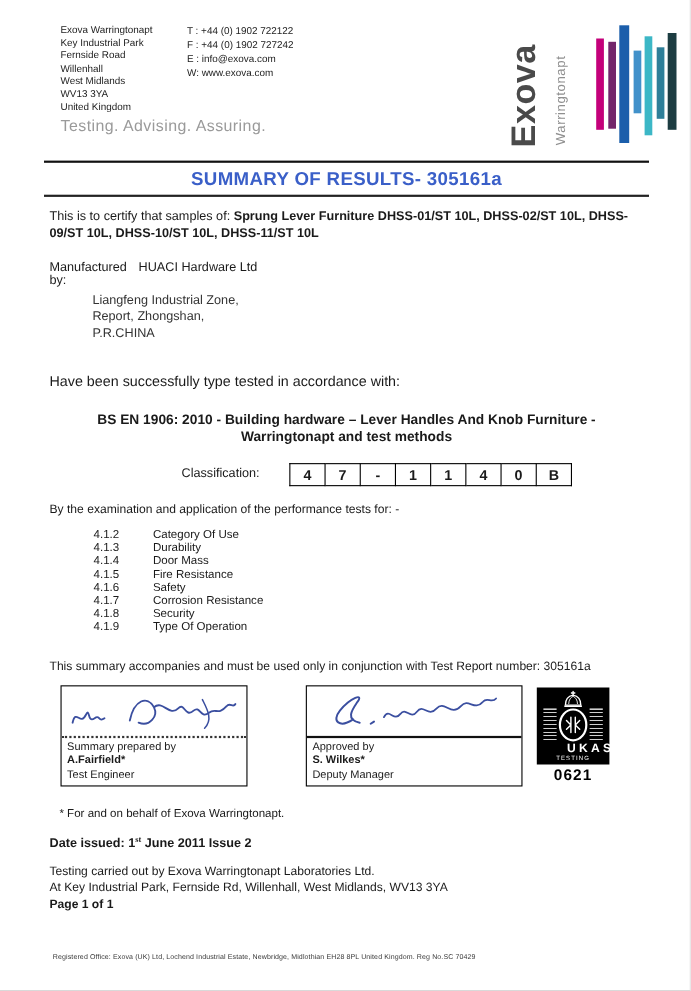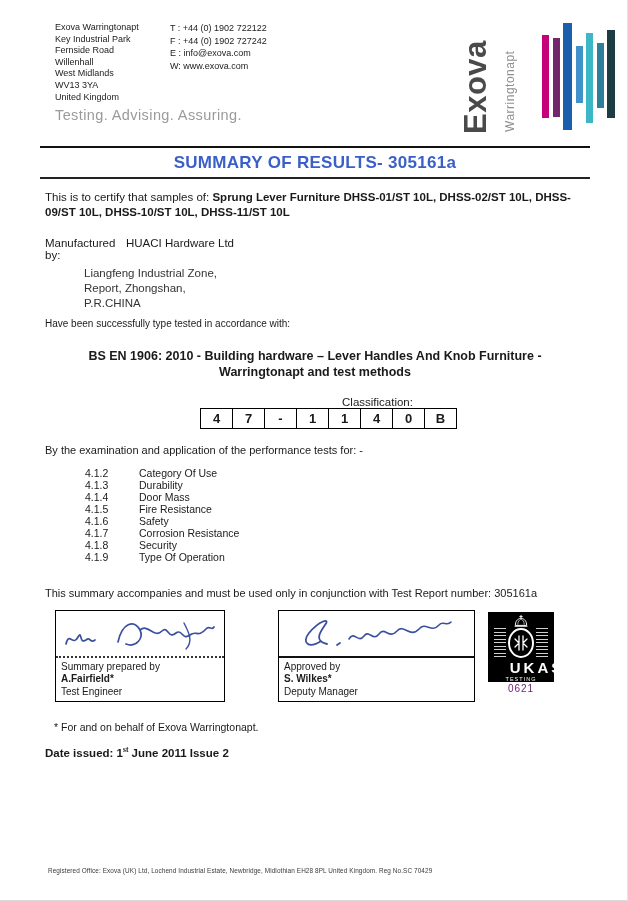--- a/index.html
+++ b/index.html
@@ -47,25 +47,25 @@
   .doc-title { text-align:center; font-weight:bold; font-size:17px; padding:5px 0 4px 0; letter-spacing:.3px; }
   .rule-bottom { border-top:2px solid #222; }
 
   .certify { margin-top:11px; font-size:11.5px; line-height:15px; padding-left:5px; }
   .certify b { font-weight:bold; }
 
   .manu-row { margin-top:17px; font-size:11.5px; padding-left:5px; display:flex; }
   .manu-label { width:81px; flex:none; }
   .manu-addr { margin-left:44px; padding-left:0; margin-top:5px; font-size:11.5px; line-height:15.2px; color:#333; }
 
-  .tested { margin-top:6px; font-size:10px; padding-left:5px; }
+  .tested { margin-top:27px; font-size:13px; padding-left:5px; }
 
   .standard { margin-top:19px; text-align:center; font-weight:bold; font-size:12.5px; line-height:16.5px; }
 
-  .class-row { margin-top:15px; display:flex; align-items:center;flex-direction:column; }
+  .class-row { margin-top:15px; display:flex; align-items:center; }
   .class-label { margin-left:125px; font-size:11.5px; }
   .class-table { border-collapse:collapse; margin-left:27px; }
   .class-table td {
     border:1.5px solid #000; width:32px; height:20px;
     text-align:center; font-weight:bold; font-size:13px; padding:0;
   }
 
   .perf-intro { margin-top:15px; font-size:11px; padding-left:5px; }
 
   .tests { margin-top:11px; font-size:10.5px; line-height:12px; }
@@ -90,23 +90,23 @@
   .ukas-box {
     background:#000; width:66px; height:70px; margin:0 auto;
     display:flex; flex-direction:column; align-items:center; padding-top:3px;
   }
   .ukas-mid { display:flex; align-items:center; gap:2px; margin-top:1px; }
   .hatch { width:12px; height:30px; background:repeating-linear-gradient(to bottom,#cfcfcf 0 1px,#000 1px 3.5px); }
   .ukas-circle {
     width:26px; height:30px; border:2px solid #fff; border-radius:50%;
     display:flex; align-items:center; justify-content:center;
   }
-  .ukas-word { color:#fff; font-size:15px; letter-spacing:3px; margin-top:1px; font-weight:bold;padding-left:32px; }
+  .ukas-word { color:#fff; font-size:11px; letter-spacing:3px; margin-top:1px; font-weight:bold;padding-left:32px; }
   .ukas-sub { color:#fff; font-size:5.5px; letter-spacing:1px; }
-  .ukas-num { font-weight:normal; font-size:10px; letter-spacing:1px; margin-top:1px; color:#701a75; }
+  .ukas-num { font-weight:bold; font-size:14px; letter-spacing:1px; margin-top:1px; color:#000000; }
 
   .footnote { margin-top:13px; font-size:10.5px; padding-left:14px; }
   .date-issued { margin-top:12px; font-size:11.5px; font-weight:bold; padding-left:5px; }
   .date-issued sup { font-size:7.5px;font-family:Liberation Serif, serif; }
   .carried { margin-top:13px; font-size:11px; line-height:15px; padding-left:5px; }
   .carried .pg { font-weight:bold; }
 
   .registered { position:absolute; top:867px; left:48px; font-size:6.4px; color:#3a3a3a; letter-spacing:.1px; }
 </style>
 </head>
@@ -279,15 +279,20 @@
       <div class="ukas-num">0621</div>
     </div>
   </div>
 
   <div class="footnote">* For and on behalf of Exova Warringtonapt.</div>
 
   <div class="date-issued">
     <span>Date issued: </span><span>1</span><sup>st</sup><span> June 2011 Issue 2</span>
   </div>
 
+  <div class="carried">
+    <div>Testing carried out by Exova Warringtonapt Laboratories Ltd.</div>
+    <div>At Key Industrial Park, Fernside Rd, Willenhall, West Midlands, WV13 3YA</div>
+    <div class="pg">Page 1 of 1</div>
+  </div>
 </div>
 
 <div class="registered">Registered Office: Exova (UK) Ltd, Lochend Industrial Estate, Newbridge, Midlothian EH28 8PL United Kingdom. Reg No.SC 70429</div>
 
 </body></html>

